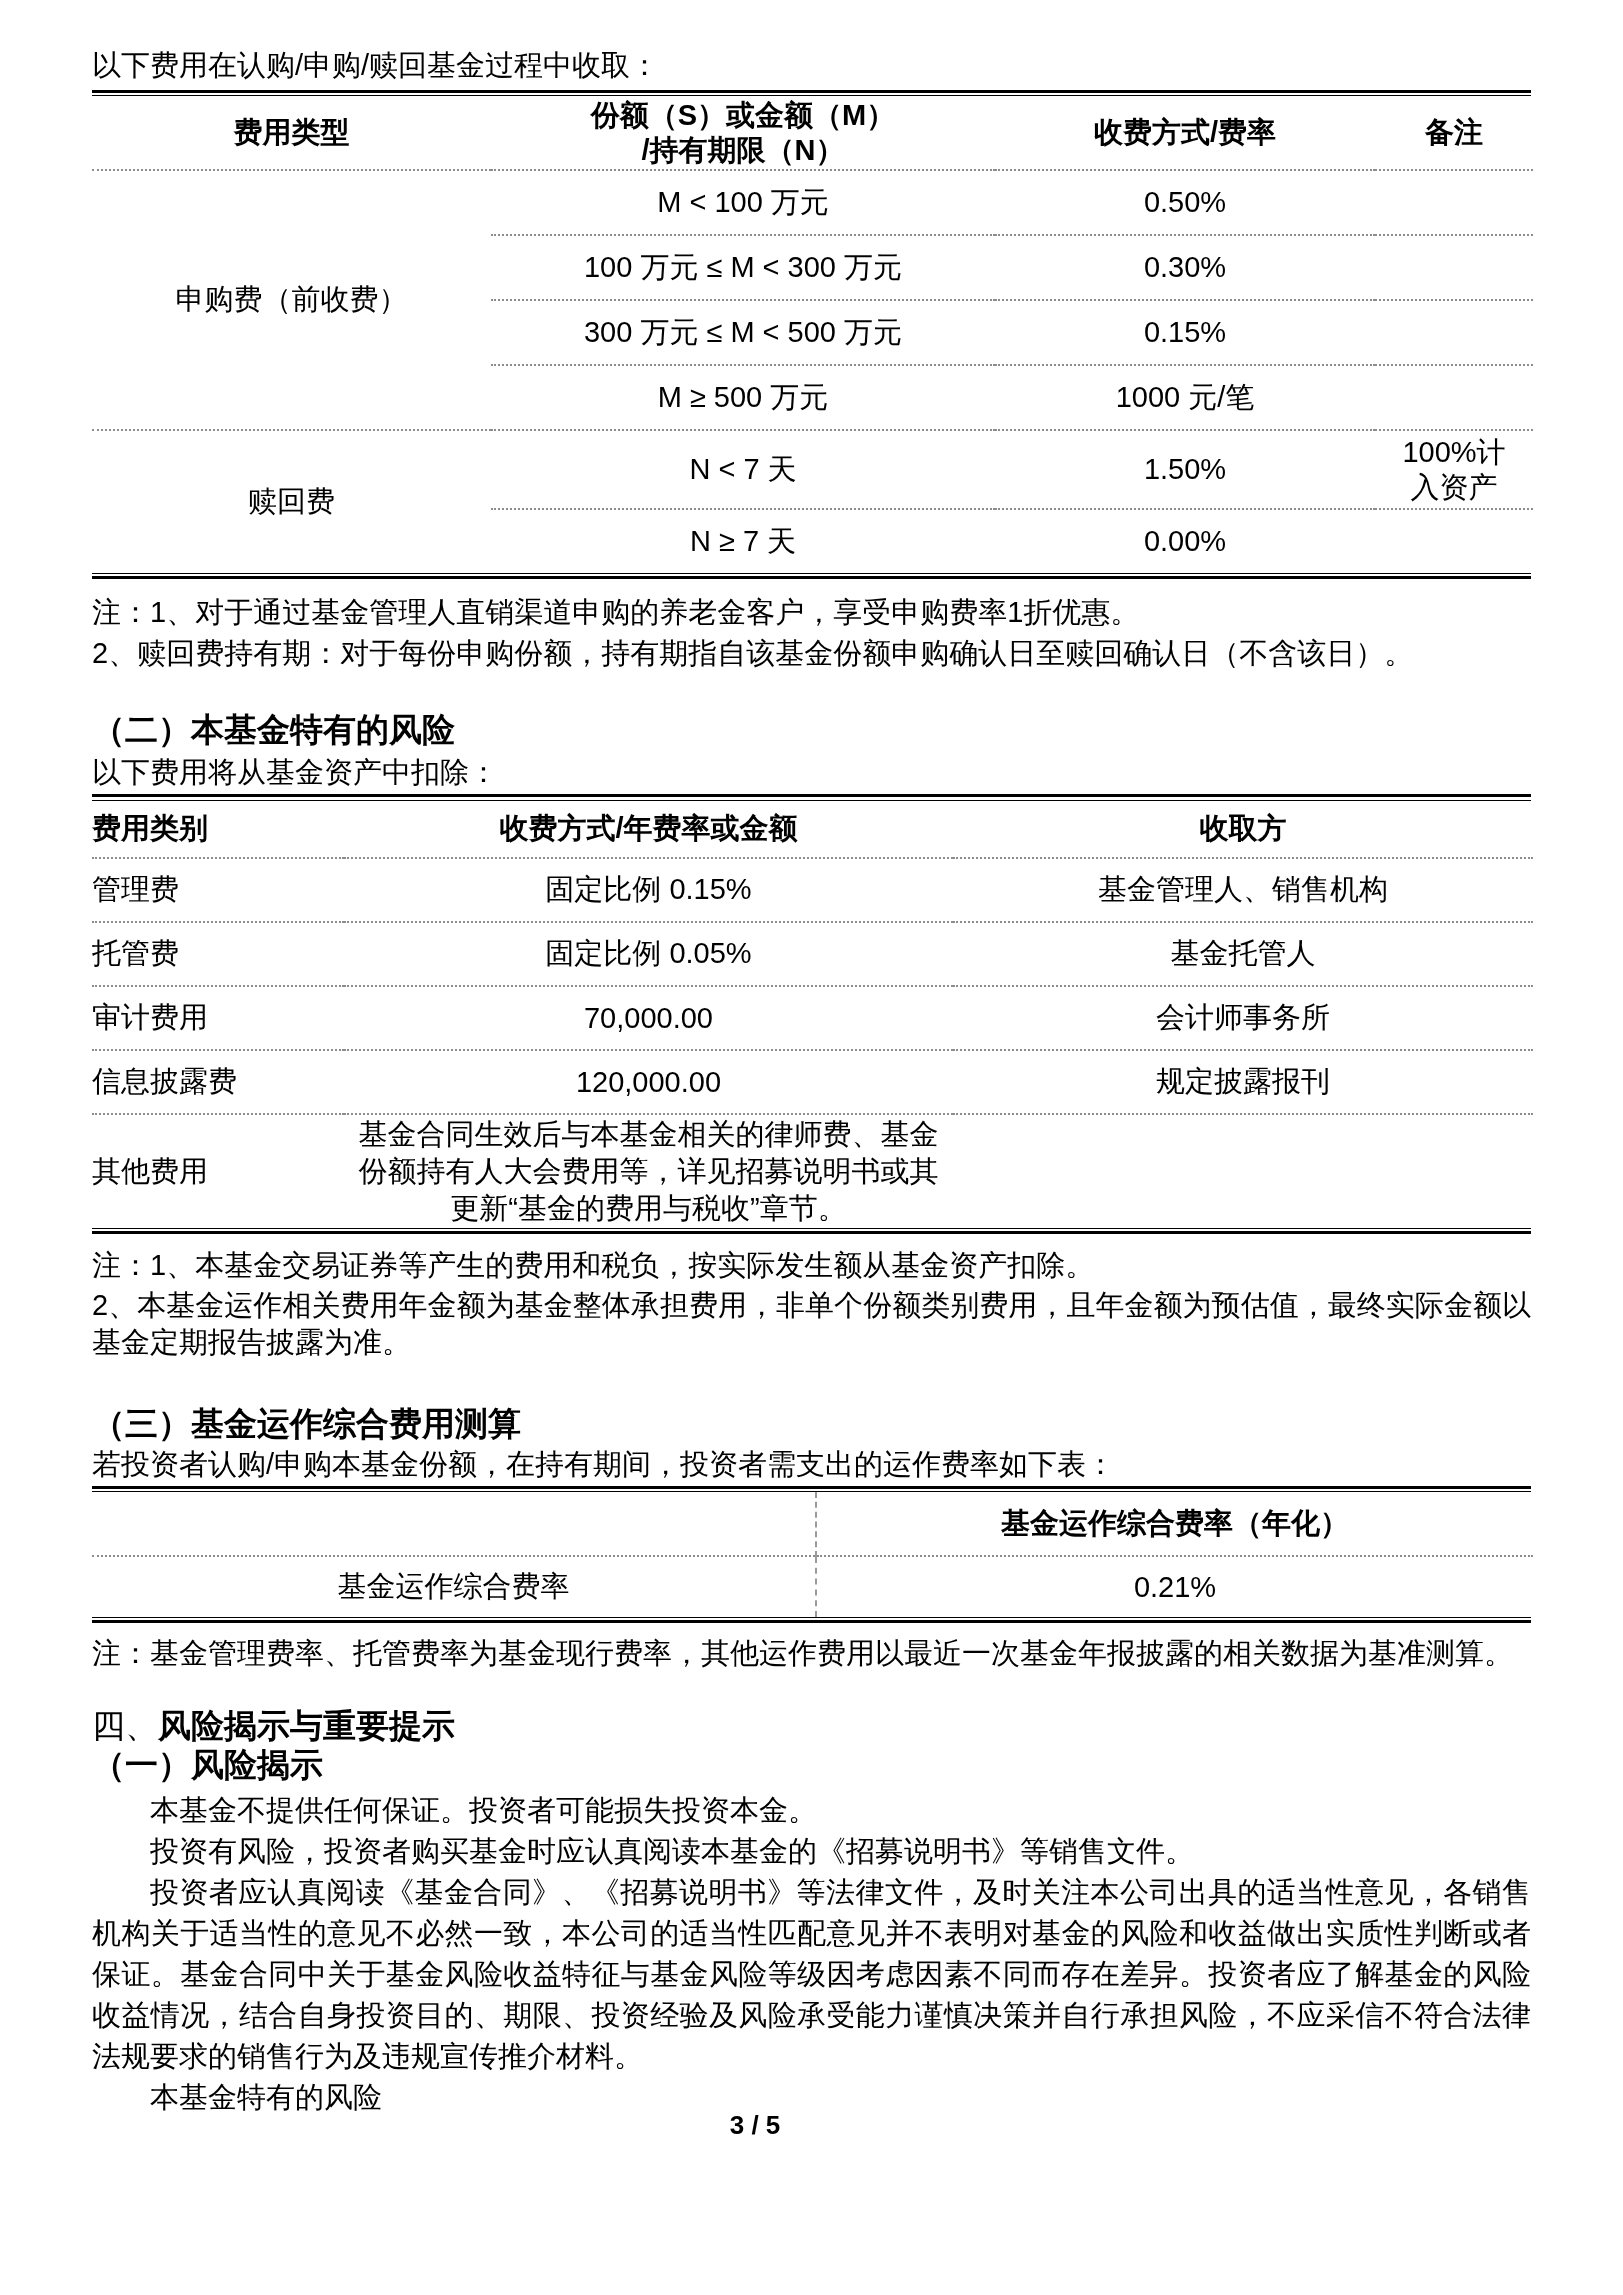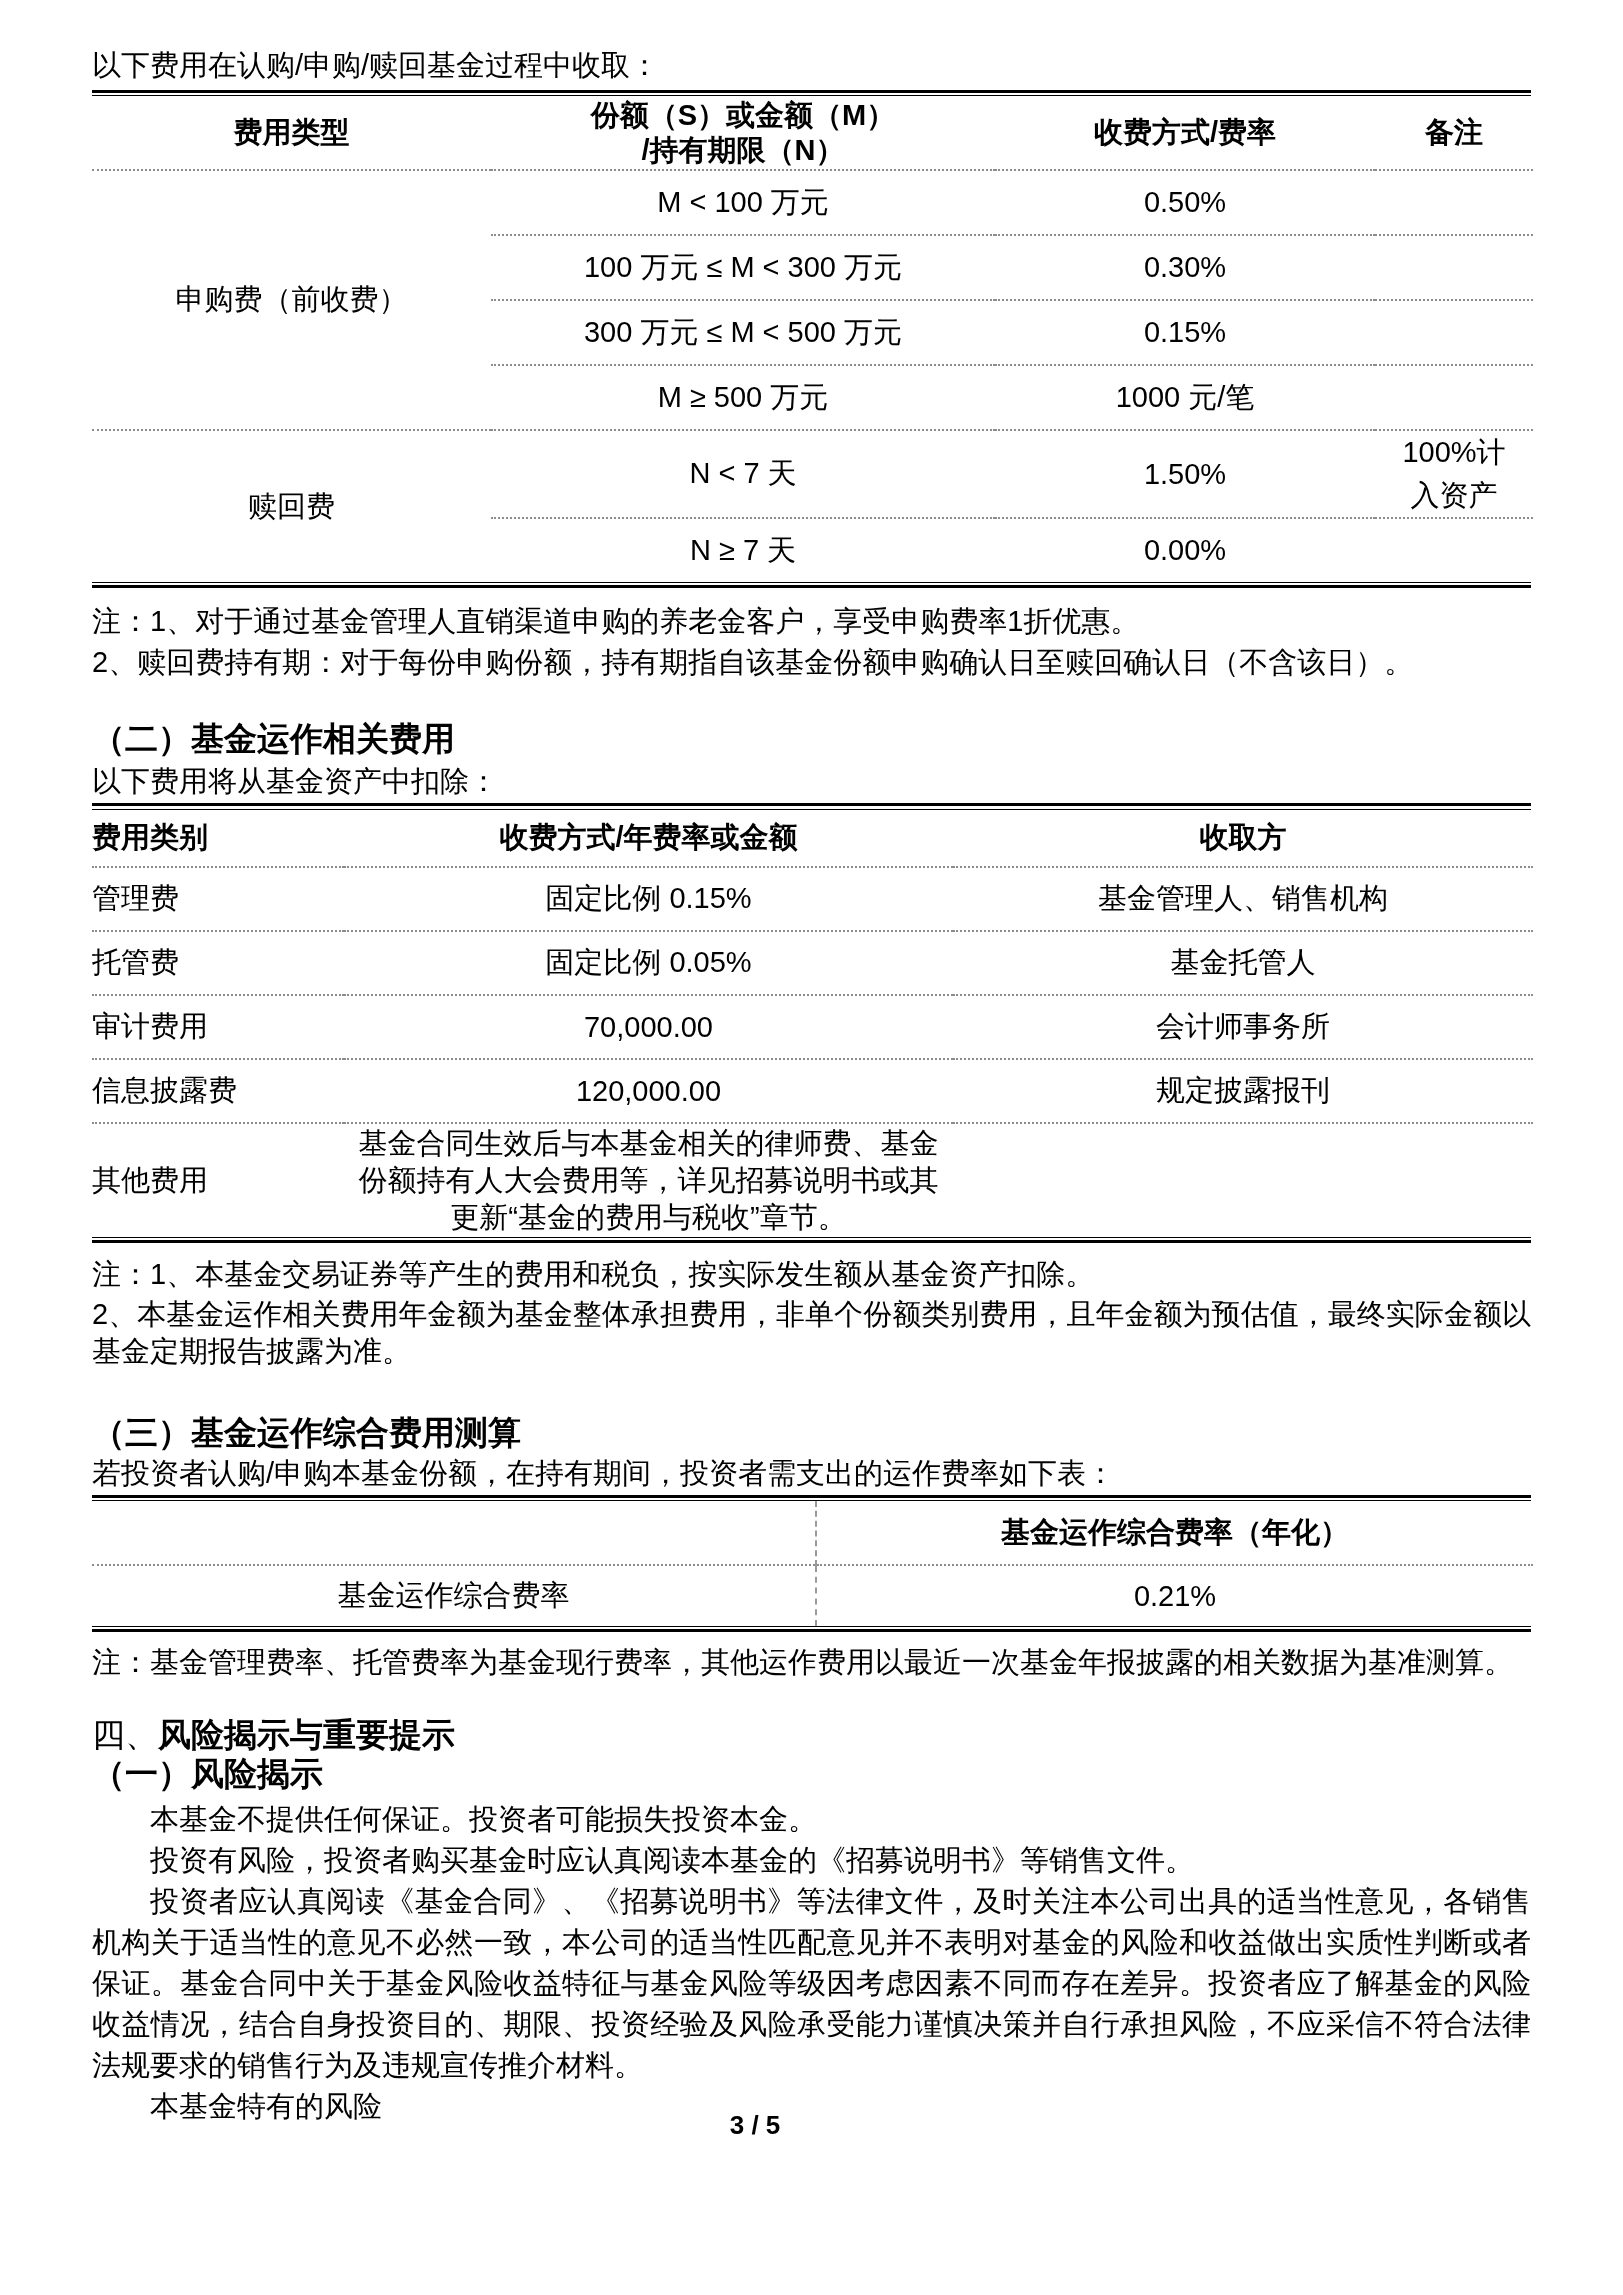--- a/index.html
+++ b/index.html
@@ -26,21 +26,21 @@
 
   table{border-collapse:collapse;width:100%;table-layout:fixed;font-size:29px;}
   td{vertical-align:middle;text-align:center;padding:0;word-break:break-all;}
   .hd{font-weight:700;}
   .rb{border-bottom:2px dotted #8c8c8c;}      
   .lft{text-align:left;}
 
   .t1 .hrow td{height:73px;line-height:35px;}
   .t1 td{height:63px;}
   .t1 tr.tall td{height:77px;}
-  .remark-text{width:118px;margin:0 auto;line-height:43px;}
+  .remark-text{width:118px;margin:0 auto;line-height:35px;}
 
   .t2 .hrow td{height:56px;}
   .t2 td{height:62px;}
   .t2 tr.other td{height:113px;}
   .other-text{width:589px;margin:0 auto;line-height:37px;text-align:center;}
 
   .t3 .hrow td{height:63px;}
   .t3 td{height:60px;}
   .vd{border-left:2px dashed #9a9a9a;}
 
@@ -124,21 +124,21 @@
         <td>0.00%</td>
         <td></td>
       </tr>
     </tbody>
   </table>
   <div class="rule-bottom"></div>
 
   <p class="note n1a">注：1、对于通过基金管理人直销渠道申购的养老金客户，享受申购费率1折优惠。</p>
   <p class="note n1b">2、赎回费持有期：对于每份申购份额，持有期指自该基金份额申购确认日至赎回确认日（不含该日）。</p>
 
-  <h2 class="h2-s2">（二）基金运作相关费用</h2>
+  <h2 class="h2-s2">（二）本基金特有的风险</h2>
   <p class="intro intro-mid">以下费用将从基金资产中扣除：</p>
 
   <div class="rule-top rt2"></div>
   <table class="t2">
     <colgroup>
         <col style="width:252px">
         <col style="width:609px">
         <col style="width:580px">
       </colgroup>
     <tbody>

